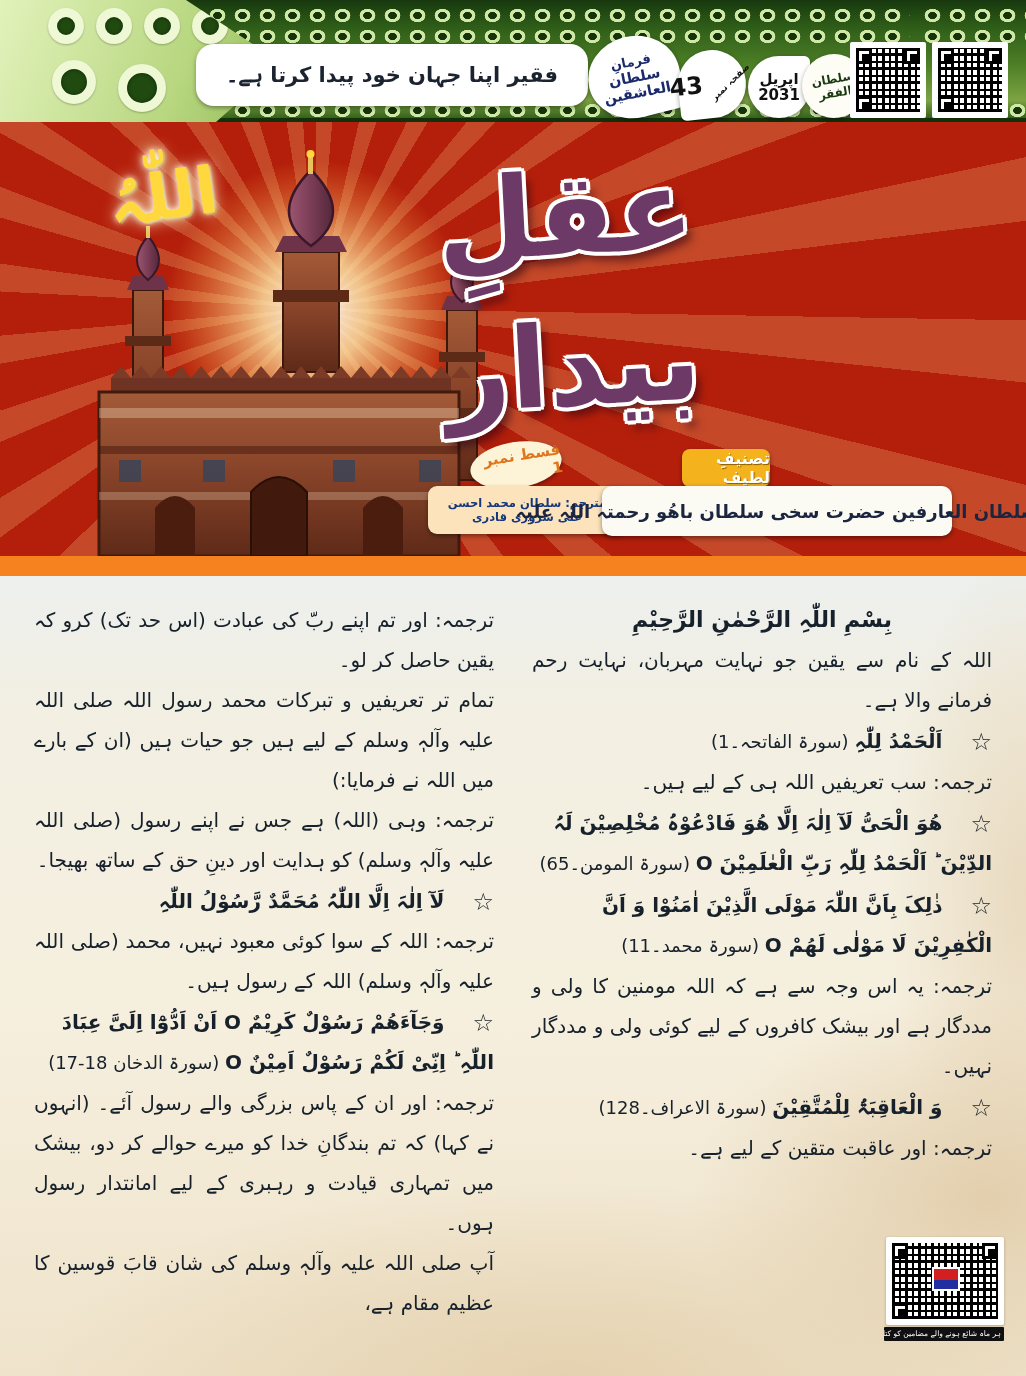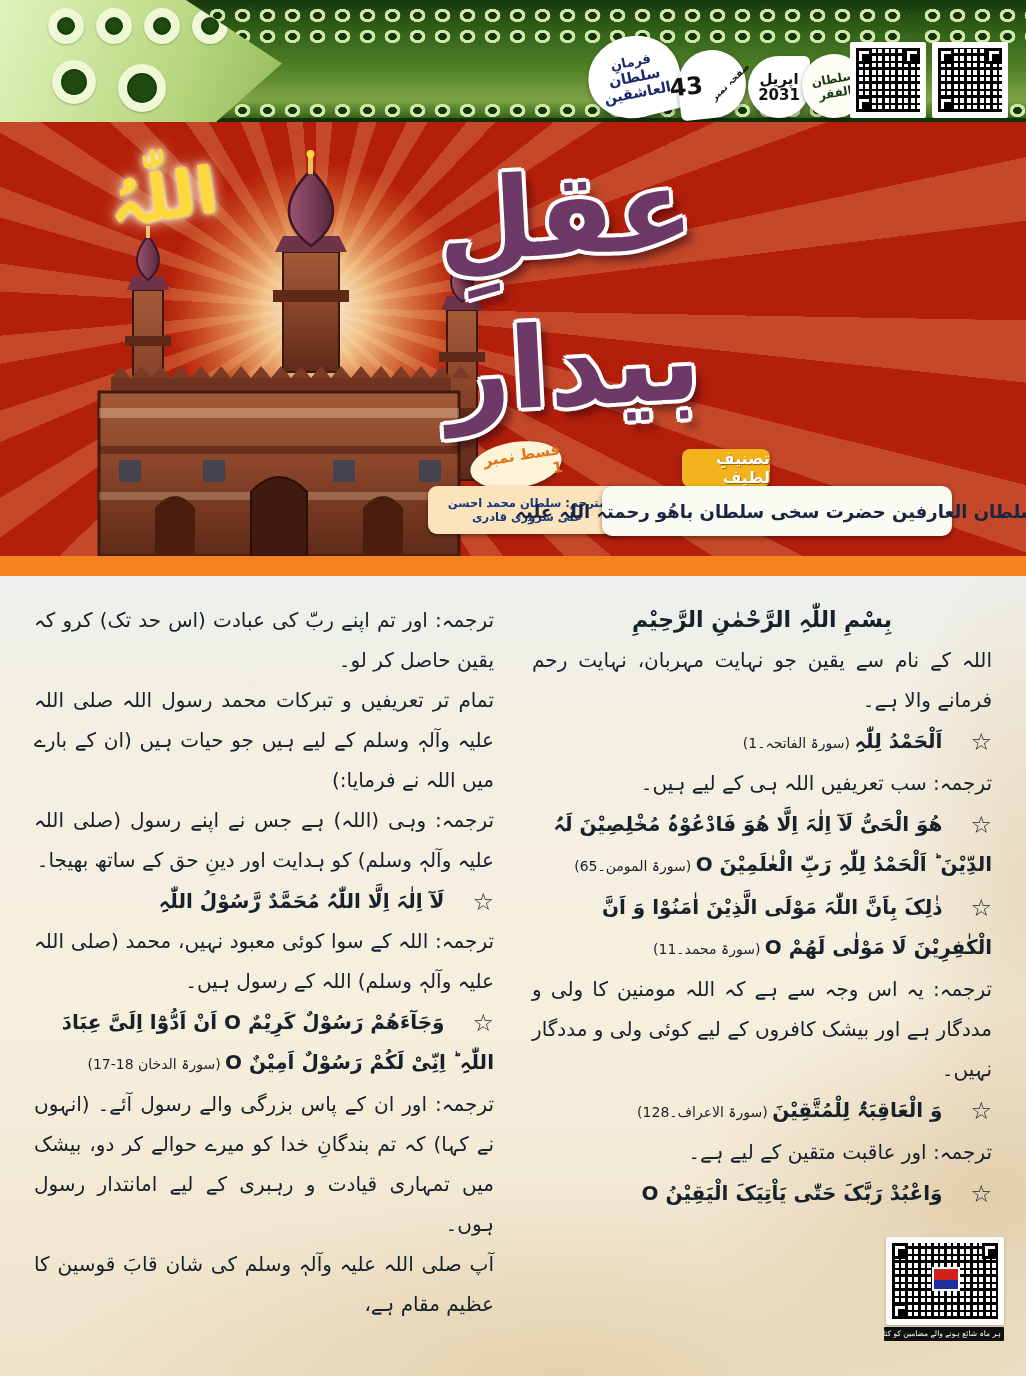--- a/index.html
+++ b/index.html
@@ -160,21 +160,21 @@
       linear-gradient(180deg,#edf0ee 0%,#f2efe3 16%,#f6efde 55%,#efe3cb 100%);
   }
   .columns{
     position:absolute;left:34px;top:24px;width:958px;display:flex;gap:38px;direction:rtl;
   }
   .col{width:460px;color:#17212b;}
   .para{font-size:20px;line-height:40px;text-align:justify;direction:rtl;}
   .para.bismillah{text-align:center;font-weight:bold;font-size:22px;}
   .para.verse{font-weight:bold;text-align:right;}
   .para.verse .star{font-weight:normal;font-size:24px;display:inline-block;margin-left:28px;transform:translateY(2px);}
-  .para.verse .vref{font-size:14px;font-weight:normal;white-space:nowrap;}
+  .para.verse .vref{font-size:18px;font-weight:normal;white-space:nowrap;}
   .qr-bottom{
     position:absolute;left:884px;top:661px;width:120px;height:104px;
   }
   .qr-bottom .qr-tile2{
     position:relative;width:118px;height:88px;background:#fff;padding:6px;border-radius:2px;box-shadow:0 1px 3px rgba(0,0,0,.25);
   }
   .qr-bottom .qr-pattern{height:76px;}
   .qr-logo{
     position:absolute;left:46px;top:30px;width:28px;height:24px;z-index:3;border:2px solid #fff;
     background:linear-gradient(180deg,#d21f1f 0 55%,#1f2fa0 55% 100%);
@@ -193,20 +193,23 @@
     <div class="rings-strip rings-top"></div>
     <div class="rings-strip rings-top-right"></div>
     <div class="rings-strip rings-bottom"></div>
     <div class="header-left-shape">
       <div class="ring r1"></div>
       <div class="ring r2"></div>
       <div class="ring r3"></div>
       <div class="ring r4"></div>
       <div class="ring r5"></div>
       <div class="ring r6"></div>
+    </div>
+    <div class="quote-box">
+      <span>فقیر اپنا جہان خود پیدا کرتا ہے۔</span>
     </div>
     <div class="drop farman-drop">
       <span class="l1">فرمانِ</span>
       <span class="l2">سلطان العاشقین</span>
     </div>
     <div class="drop page-drop">
       <span class="lbl">صفحہ نمبر</span>
       <span class="num">43</span>
     </div>
     <div class="drop issue-drop">
@@ -328,21 +331,20 @@
       <div class="col" id="col-right">
           <div class="para bismillah">بِسْمِ اللّٰہِ الرَّحْمٰنِ الرَّحِیْمِ</div>
           <div class="para text">اللہ کے نام سے یقین جو نہایت مہربان، نہایت رحم فرمانے والا ہے۔</div>
           <div class="para verse"><span class="star">☆</span><span class="vtext">اَلْحَمْدُ لِلّٰہِ</span><span class="vref"> (سورۃ الفاتحہ۔1)</span></div>
           <div class="para text">ترجمہ: سب تعریفیں اللہ ہی کے لیے ہیں۔</div>
           <div class="para verse"><span class="star">☆</span><span class="vtext">ھُوَ الْحَیُّ لَآ اِلٰہَ اِلَّا ھُوَ فَادْعُوْہُ مُخْلِصِیْنَ لَہُ الدِّیْنَ ؕ اَلْحَمْدُ لِلّٰہِ رَبِّ الْعٰلَمِیْنَ O</span><span class="vref"> (سورۃ المومن۔65)</span></div>
           <div class="para verse"><span class="star">☆</span><span class="vtext">ذٰلِکَ بِاَنَّ اللّٰہَ مَوْلَی الَّذِیْنَ اٰمَنُوْا وَ اَنَّ الْکٰفِرِیْنَ لَا مَوْلٰی لَھُمْ O</span><span class="vref"> (سورۃ محمد۔11)</span></div>
           <div class="para text">ترجمہ: یہ اس وجہ سے ہے کہ اللہ مومنین کا ولی و مددگار ہے اور بیشک کافروں کے لیے کوئی ولی و مددگار نہیں۔</div>
           <div class="para verse"><span class="star">☆</span><span class="vtext">وَ الْعَاقِبَۃُ لِلْمُتَّقِیْنَ</span><span class="vref"> (سورۃ الاعراف۔128)</span></div>
           <div class="para text">ترجمہ: اور عاقبت متقین کے لیے ہے۔</div>
-          <div class="para verse"><span class="star">☆</span><span class="vtext">وَاعْبُدْ رَبَّکَ حَتّٰی یَاْتِیَکَ الْیَقِیْنُ O</span></div>
         </div>
       <div class="col" id="col-left">
           <div class="para text">ترجمہ: اور تم اپنے ربّ کی عبادت (اس حد تک) کرو کہ یقین حاصل کر لو۔</div>
           <div class="para text">تمام تر تعریفیں و تبرکات محمد رسول اللہ صلی اللہ علیہ وآلہٖ وسلم کے لیے ہیں جو حیات ہیں (ان کے بارے میں اللہ نے فرمایا:)</div>
           <div class="para text">ترجمہ: وہی (اللہ) ہے جس نے اپنے رسول (صلی اللہ علیہ وآلہٖ وسلم) کو ہدایت اور دینِ حق کے ساتھ بھیجا۔</div>
           <div class="para verse"><span class="star">☆</span><span class="vtext">لَآ اِلٰہَ اِلَّا اللّٰہُ مُحَمَّدٌ رَّسُوْلُ اللّٰہِ</span></div>
           <div class="para text">ترجمہ: اللہ کے سوا کوئی معبود نہیں، محمد (صلی اللہ علیہ وآلہٖ وسلم) اللہ کے رسول ہیں۔</div>
           <div class="para verse"><span class="star">☆</span><span class="vtext">وَجَآءَھُمْ رَسُوْلٌ کَرِیْمٌ O اَنْ اَدُّوْٓا اِلَیَّ عِبَادَ اللّٰہِ ؕ اِنِّیْ لَکُمْ رَسُوْلٌ اَمِیْنٌ O</span><span class="vref"> (سورۃ الدخان 18-17)</span></div>
           <div class="para text">ترجمہ: اور ان کے پاس بزرگی والے رسول آئے۔ (انہوں نے کہا) کہ تم بندگانِ خدا کو میرے حوالے کر دو، بیشک میں تمہاری قیادت و رہبری کے لیے امانتدار رسول ہوں۔</div>
           <div class="para text">آپ صلی اللہ علیہ وآلہٖ وسلم کی شان قابَ قوسین کا عظیم مقام ہے،</div>

